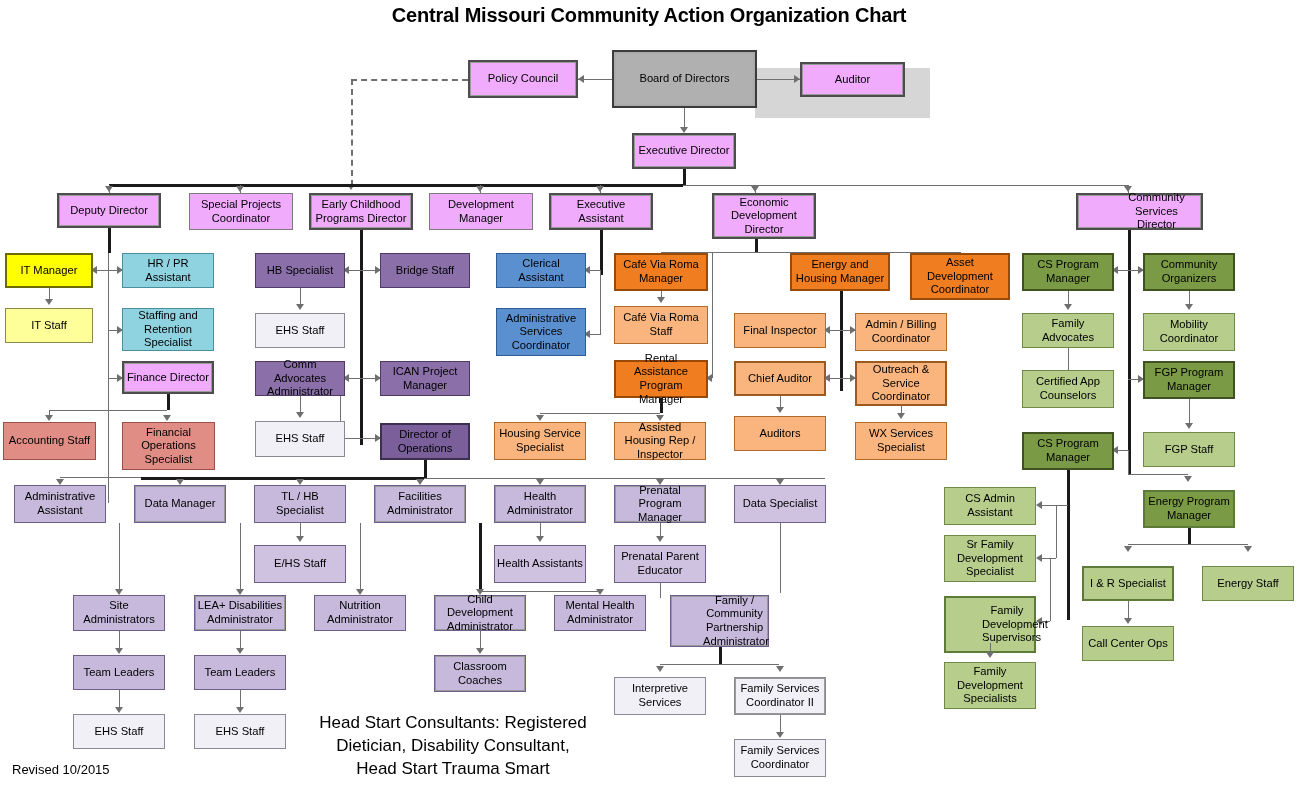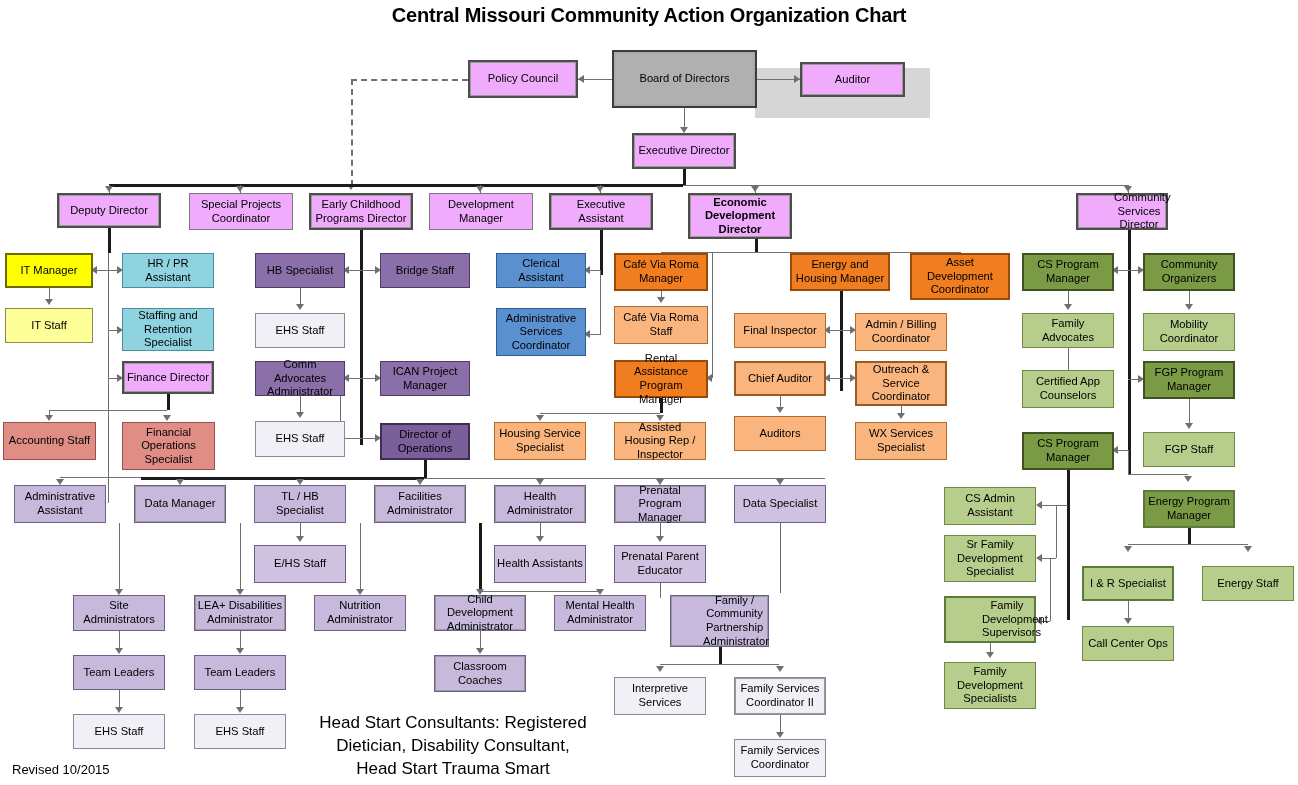--- a/index.html
+++ b/index.html
@@ -116,24 +116,24 @@
     </div>
   <div class="box g-mid bold" style="left:309px;top:193px;width:104px;height:37px;">
       <span>Early Childhood Programs Director</span>
     </div>
   <div class="box g-mid" style="left:429px;top:193px;width:104px;height:37px;">
       <span>Development Manager</span>
     </div>
   <div class="box g-mid bold" style="left:549px;top:193px;width:104px;height:37px;">
       <span>Executive Assistant</span>
     </div>
-  <div class="box g-mid bold" style="left:688px;top:193px;width:104px;height:46px;font-weight:bold;">
+  <div class="box g-mid bold" style="left:712px;top:193px;width:104px;height:46px;">
       <span>Economic Development Director</span>
     </div>
-  <div class="box g-mid bold" style="left:1076px;top:193px;width:92px;height:37px;padding-left:36px;">
+  <div class="box g-mid bold" style="left:1076px;top:193px;width:127px;height:37px;padding-left:36px;">
       <span>Community Services Director</span>
     </div>
 
   <div class="lnk v" style="left:108px;top:228px;height:25px;"></div>
   <div class="ln v" style="left:108px;top:253px;height:250px;"></div>
   <div class="ln h" style="left:93px;top:270px;width:15px;"></div>
   <div class="arw l" style="left:91px;top:266px;"></div>
   <div class="ln h" style="left:108px;top:270px;width:14px;"></div>
   <div class="arw r" style="left:117px;top:266px;"></div>
   <div class="ln h" style="left:108px;top:330px;width:14px;"></div>
@@ -491,21 +491,21 @@
   <div class="ln v" style="left:1050px;top:558px;height:63px;"></div>
   <div class="ln h" style="left:1042px;top:621px;width:8px;"></div>
   <div class="arw l" style="left:1036px;top:617px;"></div>
 
   <div class="box green-l" style="left:944px;top:487px;width:92px;height:38px;">
       <span>CS Admin Assistant</span>
     </div>
   <div class="box green-l" style="left:944px;top:535px;width:92px;height:47px;">
       <span>Sr Family Development Specialist</span>
     </div>
-  <div class="box green-l-b" style="left:944px;top:596px;width:92px;height:47px;padding-left:36px;">
+  <div class="box green-l-b" style="left:944px;top:596px;width:92px;height:57px;padding-left:36px;">
       <span>Family Development Supervisors</span>
     </div>
   <div class="box green-l" style="left:944px;top:662px;width:92px;height:47px;">
       <span>Family Development Specialists</span>
     </div>
   <div class="ln v" style="left:990px;top:643px;height:10px;"></div>
   <div class="arw d" style="left:986px;top:652px;"></div>
 
   <div class="box green green-l-b" style="left:1143px;top:490px;width:92px;height:38px;background:#7a9a45;">
       <span>Energy Program Manager</span>

